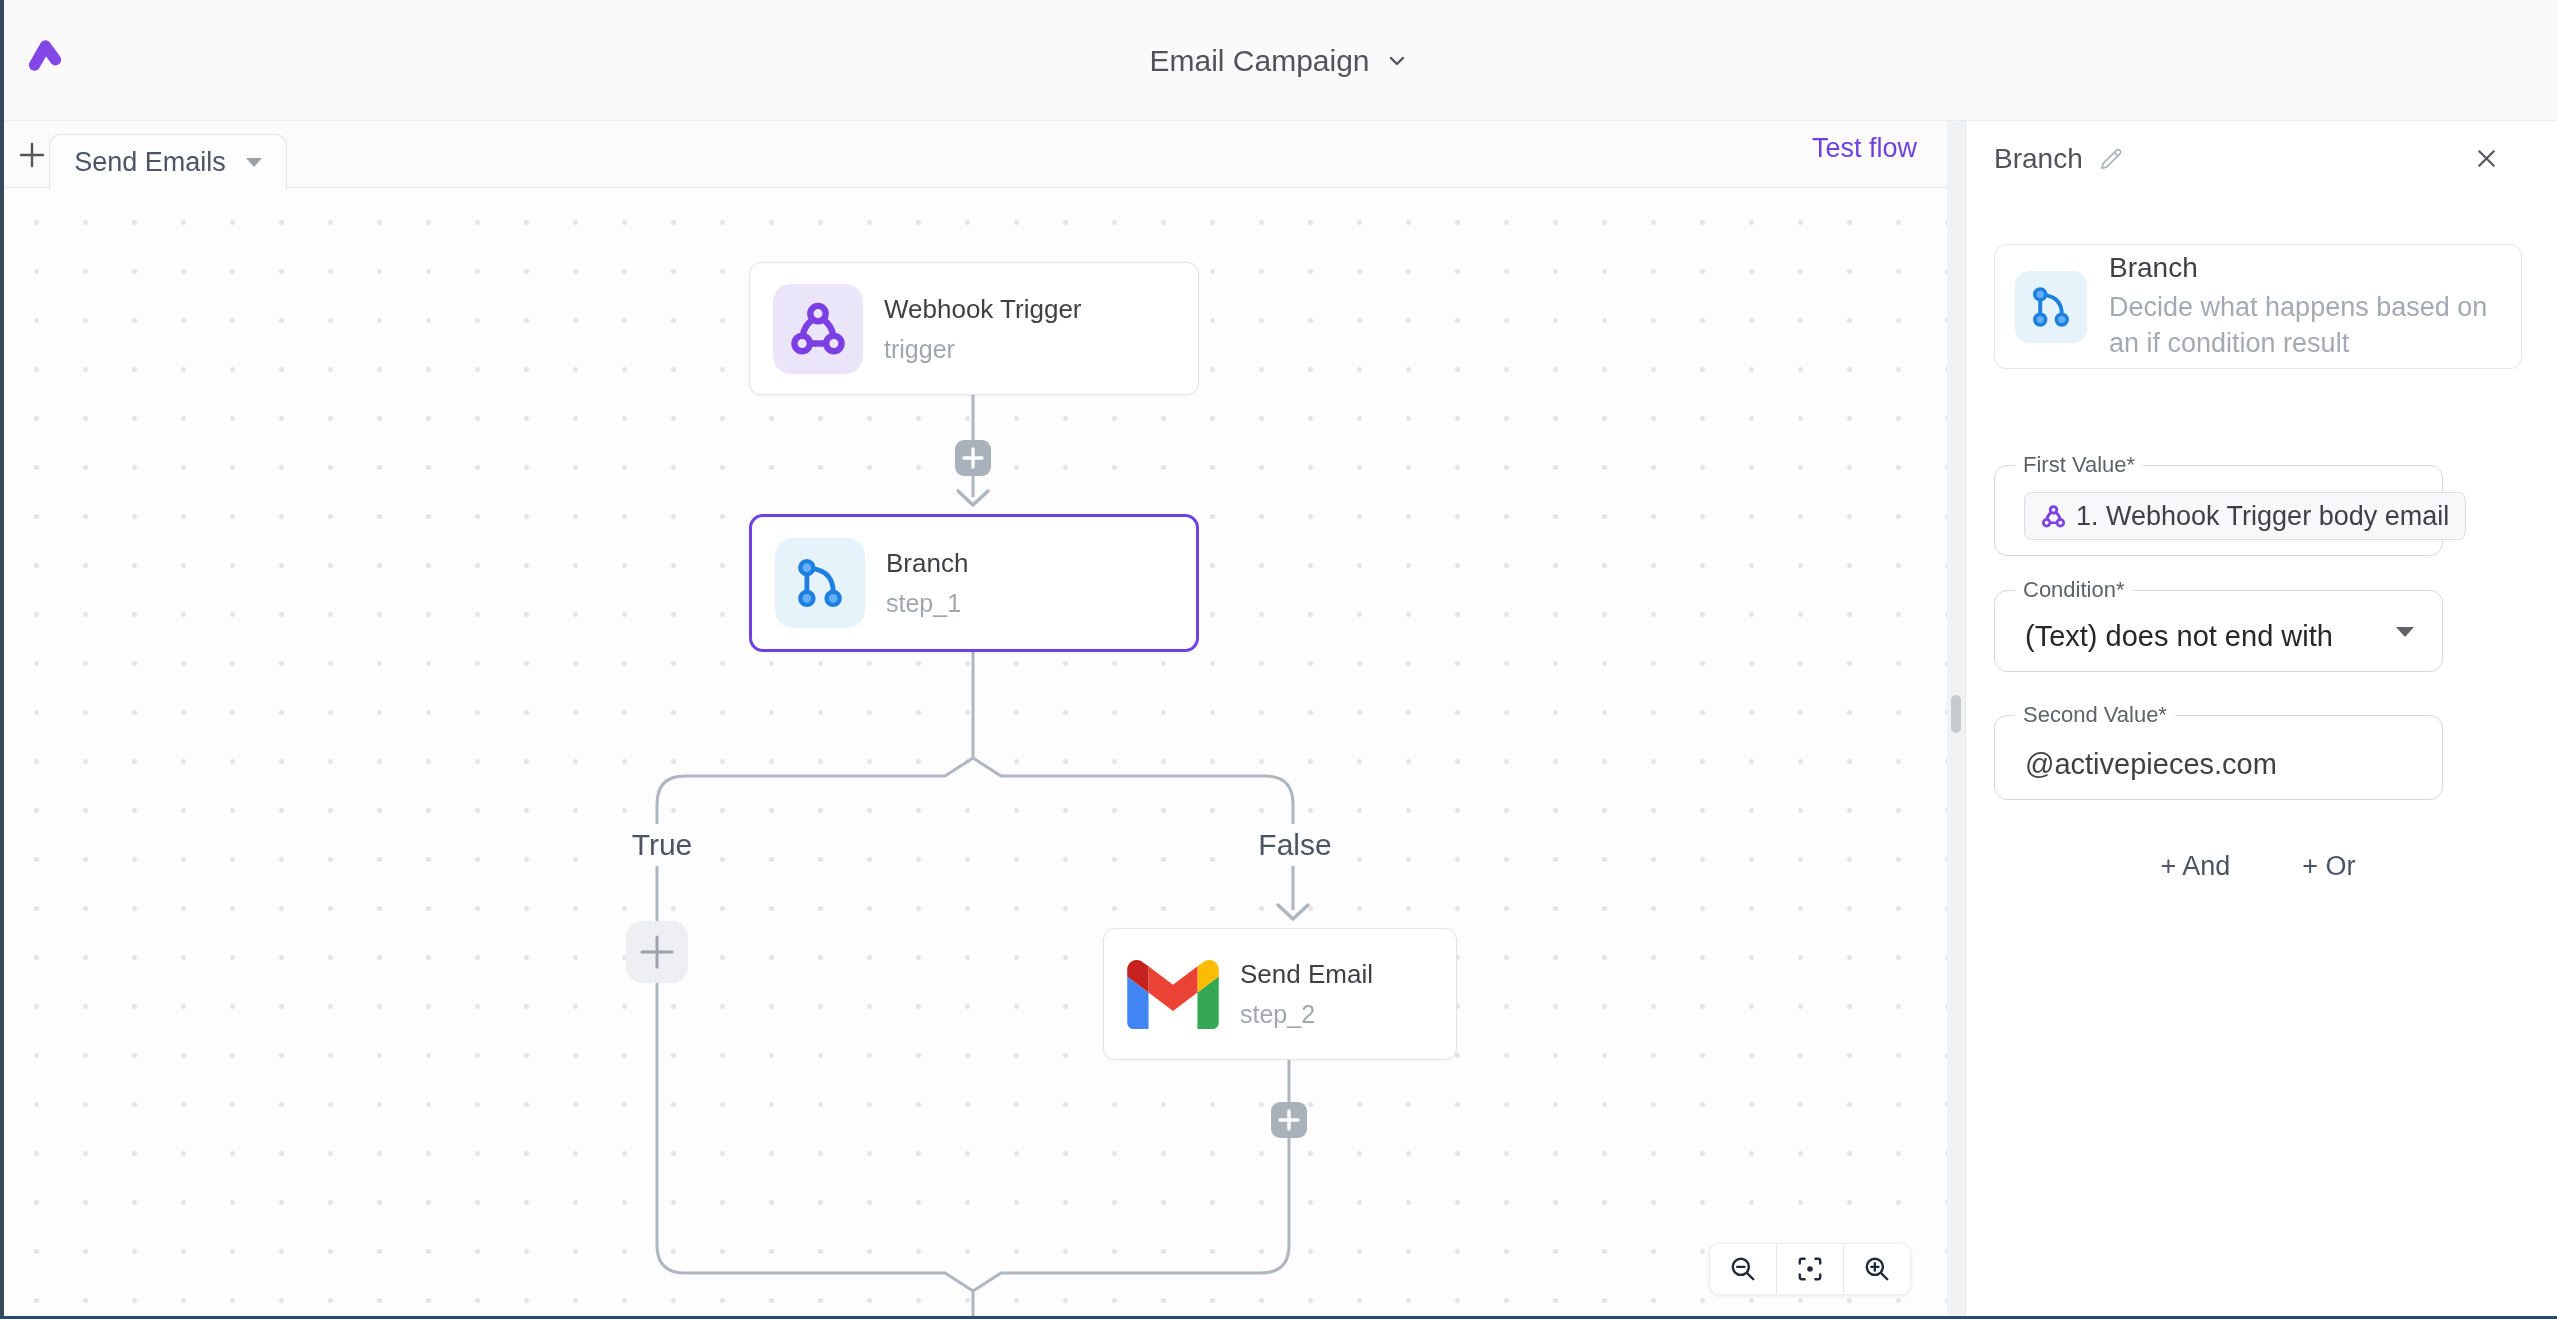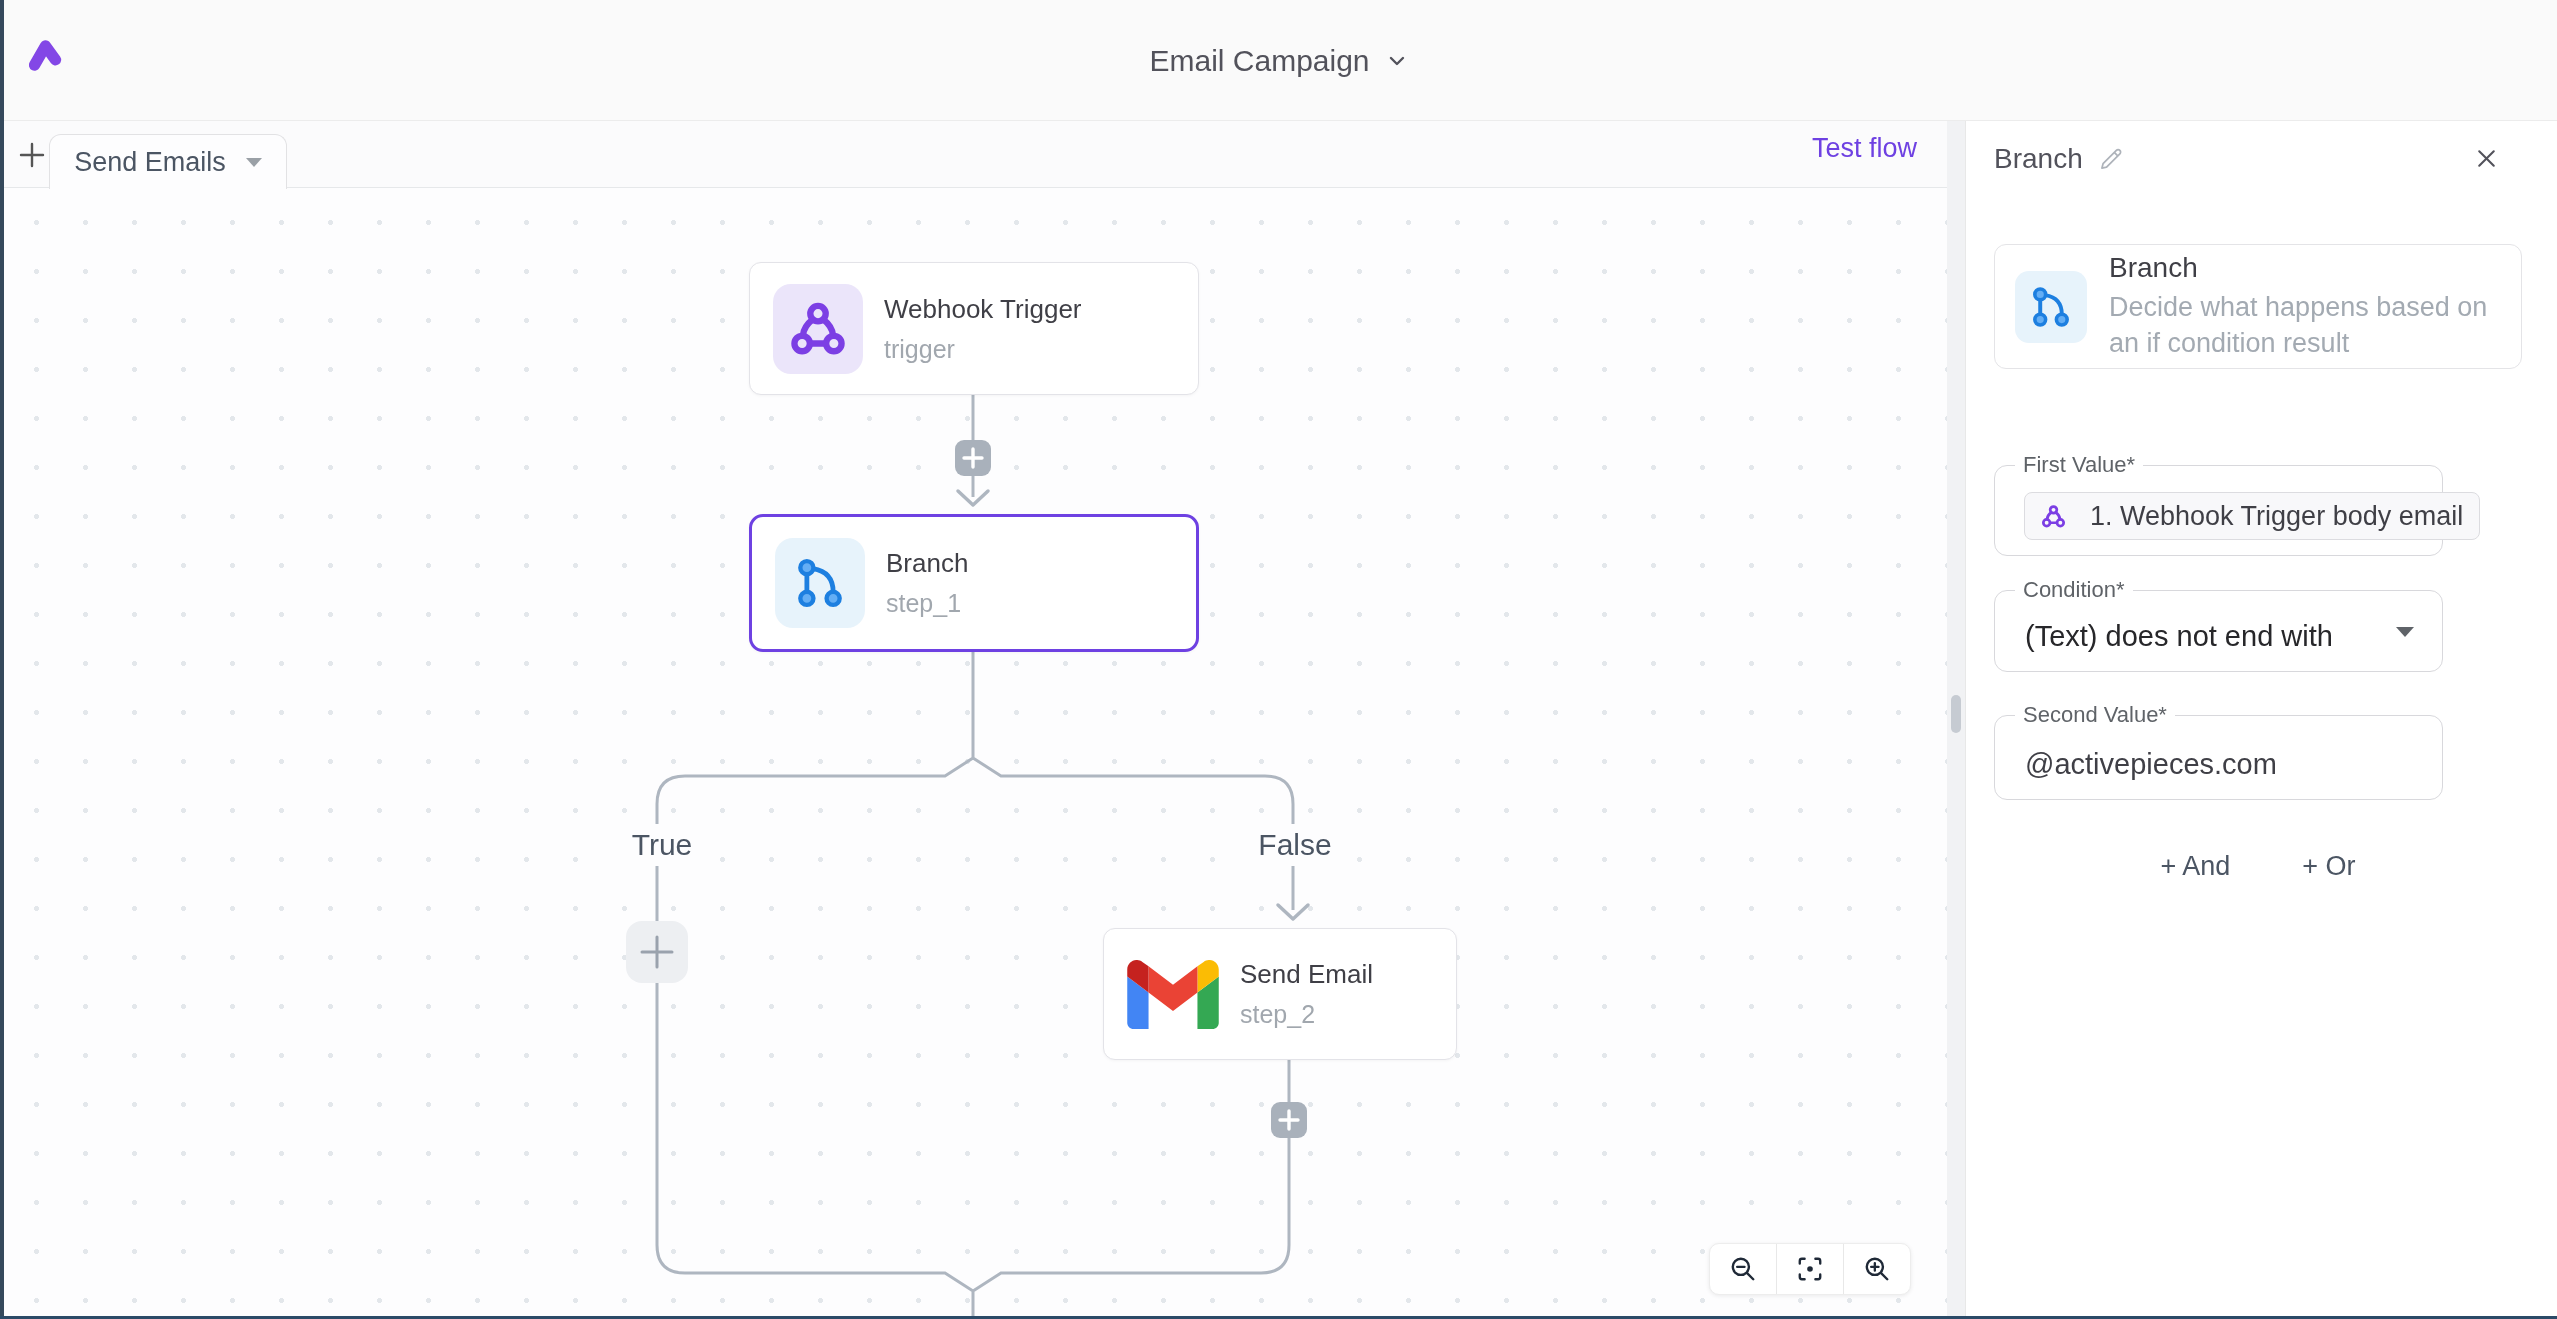--- a/index.html
+++ b/index.html
@@ -79,21 +79,21 @@
   .pc-title { font-size:28px; color:#3f3f46; margin-bottom:5px; }
   .pc-desc { font-size:27px; color:#a3aab2; line-height:36px; width:398px; }
 
   .fieldset { position:absolute; left:28px; width:449px; border:1.5px solid #d8d8dc; border-radius:13px; }
   .fs-legend { position:absolute; top:-14px; left:20px; background:#fff; padding:0 8px;
                font-size:22px; color:#5f6368; }
   .fs1 { top:344px; height:91px; }
   .fs2 { top:469px; height:82px; cursor:pointer;text-align:right; }
   .fs3 { top:594px; height:85px;text-align:center; }
   .chip { position:absolute; left:29px; top:26px; height:48px; display:inline-flex; align-items:center;
-          gap:24px; padding:0 16px; background:#f8f8fa; border:1.5px solid #dcdce0; border-radius:8px;
+          gap:10px; padding:0 16px; background:#f8f8fa; border:1.5px solid #dcdce0; border-radius:8px;
           font-size:27px; color:#3f3f46; white-space:nowrap;text-align:right; }
   .fs-value { position:absolute; left:30px; top:29px; font-size:29px; color:#27272a; }
   .fs3 .fs-value { top:32px; color:#3f3f46; }
   .sel-caret { position:absolute; right:28px; top:36px; width:0; height:0;
                border-left:9px solid transparent; border-right:9px solid transparent; border-top:10px solid #5f6368; }
 
   .andor { position:absolute; left:28px; top:722px; width:528px; display:flex; justify-content:center; gap:52px; }
   .andor div { font-size:27px; color:#4b5563; padding:8px 10px; cursor:pointer; }
 
   

